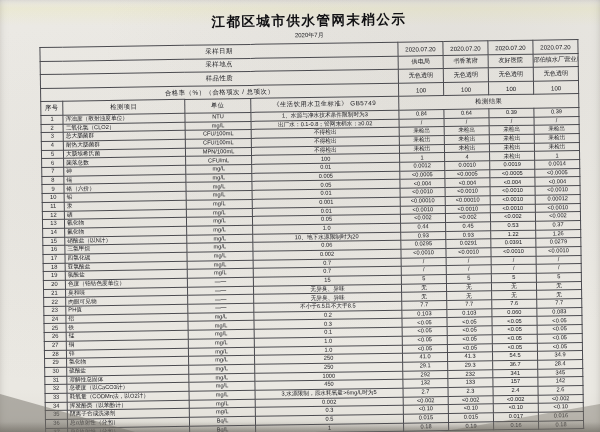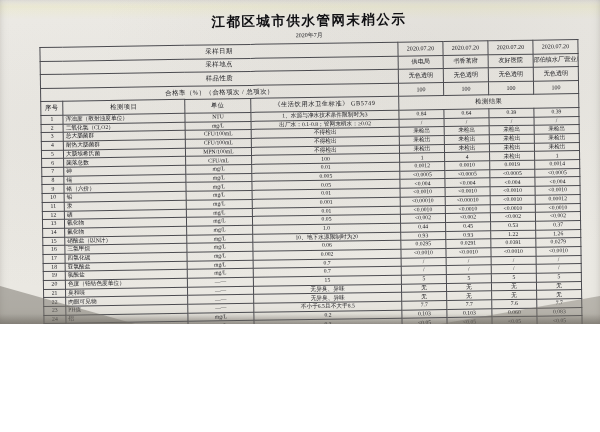--- a/index.html
+++ b/index.html
@@ -1,24 +1,24 @@
 <!DOCTYPE html>
 <html><head>
 <meta charset="utf-8">
 <style>
   html,body{margin:0;padding:0;}
   .page{
-    position:relative;width:600px;height:324px;overflow:hidden;
+    position:relative;width:600px;height:432px;overflow:hidden;
     background:#edebe6;
     background-image:
       radial-gradient(ellipse at 75% 15%, rgba(125,120,112,0.10), transparent 55%),
       radial-gradient(ellipse at 20% 40%, rgba(125,120,112,0.06), transparent 60%),
       linear-gradient(to bottom, #efede9 0%, #ecead5 2%, #edebe6 6%, #eae8e2 90%, #e2dfd8 100%);
     box-shadow: inset 0 -7px 12px -5px rgba(92,88,80,0.55), inset 0 4px 8px -6px rgba(92,88,80,0.35);
-    font-family:Liberation Serif, serif;
+    font-family:Liberation Sans, sans-serif;
     color:#17171a;
   }
   .corner-bl{position:absolute;left:0;bottom:0;width:0;height:0;
     border-bottom:38px solid rgba(118,114,106,0.50);border-right:135px solid transparent;}
   .corner-br{position:absolute;right:0;bottom:0;width:0;height:0;
     border-bottom:28px solid rgba(118,114,106,0.42);border-left:160px solid transparent;}
   .edge-bottom{position:absolute;left:0;right:0;bottom:0;height:10px;
     background:linear-gradient(to bottom, rgba(110,106,98,0) 0%, rgba(110,106,98,0.45) 100%);}
   .doc{position:absolute;left:42px;top:6px;width:540px;
     transform:rotate(-0.85deg);transform-origin:50% 50%;}

